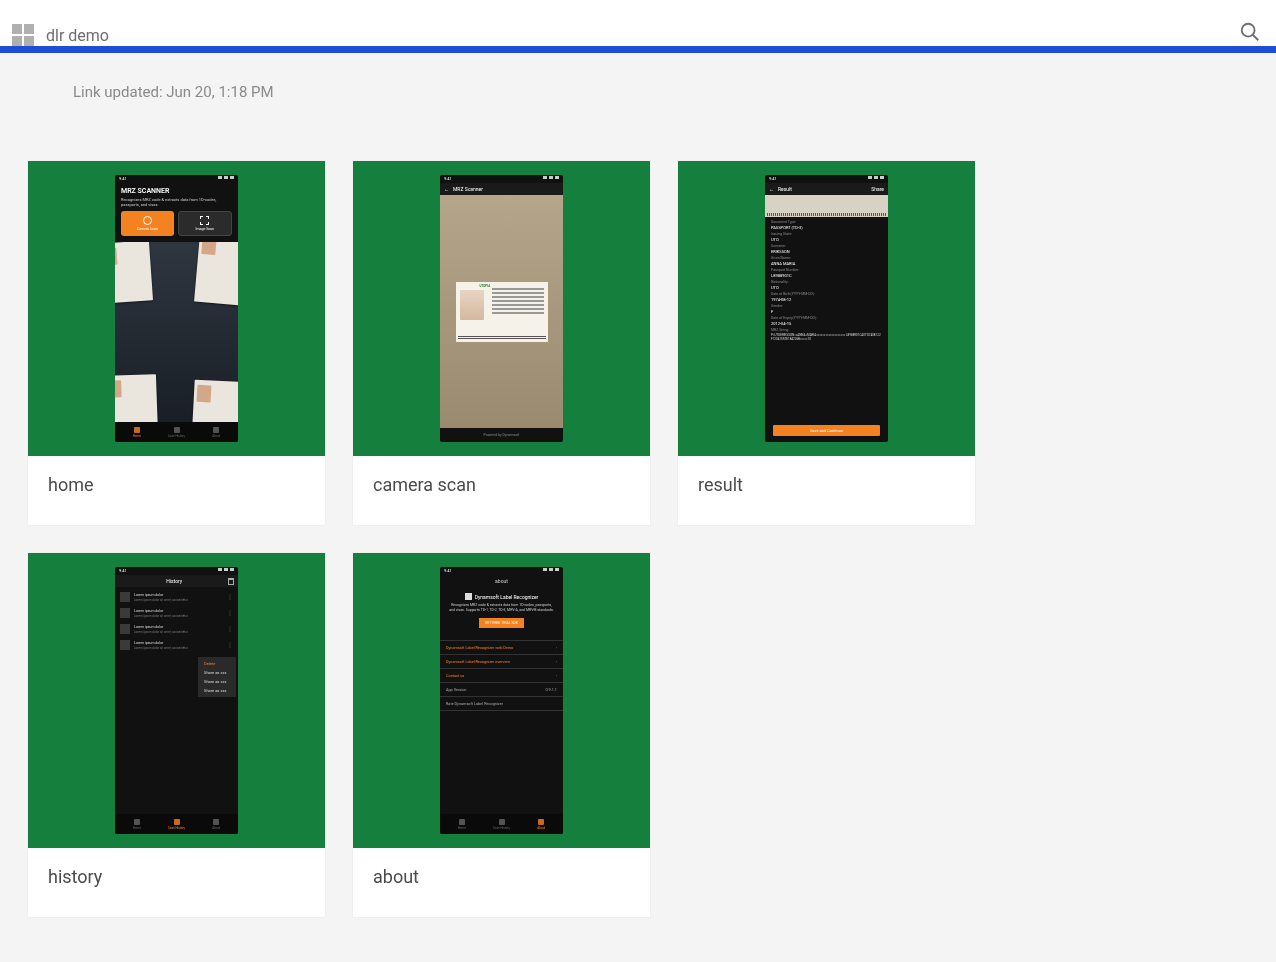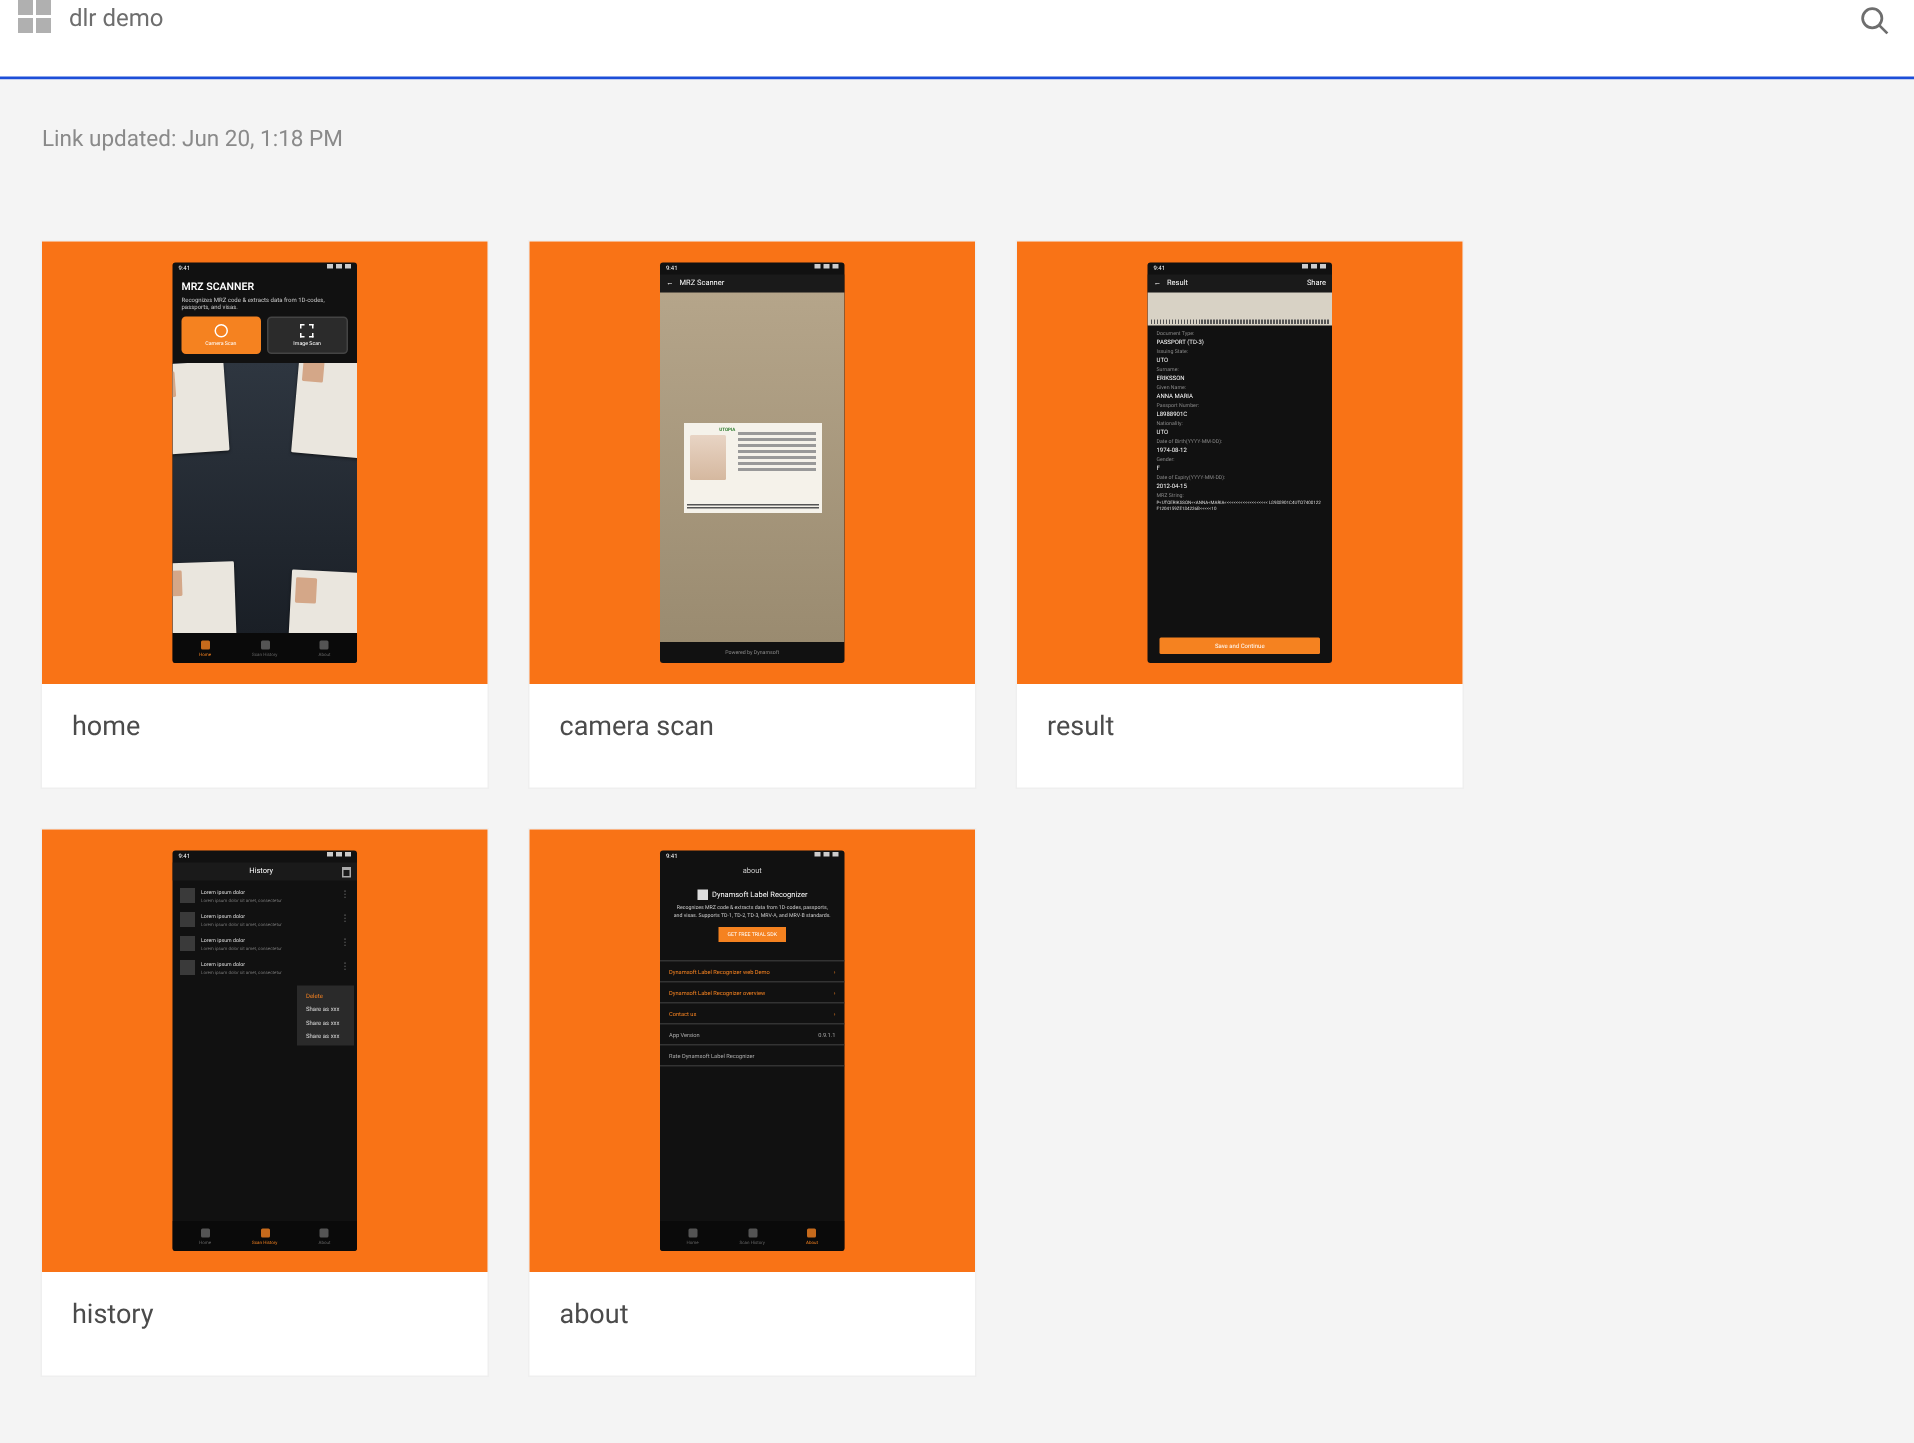--- a/index.html
+++ b/index.html
@@ -7,24 +7,24 @@
       font-family: -apple-system, BlinkMacSystemFont, "Segoe UI", Roboto, Helvetica, Arial, sans-serif;
       background: #fff;
       color: #333;
       width: 1276px;
     }
     
     
     .header {
       height: 53px;
       display: flex;
-      align-items: flex-start;
+      align-items: flex-end;
       justify-content: space-between;
       padding: 0 12px;
-      border-bottom: 2px solid #1d4ed8;
+      border-bottom: 7px solid #1d4ed8;
     }
     .header-left { display: flex; align-items: center; gap: 12px; }
     .grid-icon {
       width: 22px; height: 22px;
       display: grid;
       grid-template: 1fr 1fr / 1fr 1fr;
       gap: 2px;
     }
     .grid-icon span { background: #b0b0b0; }
     .header-title { color: #6e6e6e; font-size: 16px; font-weight: 400; }
@@ -32,39 +32,39 @@
     .search-btn svg { width: 22px; height: 22px; stroke: #6e6e6e; fill: none; stroke-width: 2; }
 
     
     .main {
       background: #f4f4f4;
       min-height: calc(962px - 53px);
       padding: 30px 28px 40px 28px;
     }
     .meta {}
     .screens-count { font-size: 20px; color: #4b4b4b; font-weight: 400; margin-bottom: 2px; }
-    .updated { font-size: 15px; color: #8a8a8a; }
+    .updated { font-size: 15px; color: #8a8a8a; margin-left: 45px; }
 
     .cards {
       margin-top: 60px;
       display: flex;
       flex-wrap: wrap;
       gap: 28px;
     }
     .card {
       width: 297px;
       background: #fff;
       display: flex;
       flex-direction: column;
       cursor: pointer;
       box-shadow: 0 0 0 1px rgba(0,0,0,0.02);
     }
     .card-preview {
       height: 295px;
-      background: #f97316;
+      background: #15803d;
       display: flex;
       align-items: center;
       justify-content: center;
       overflow: hidden;
     }
     .card-label {
       padding: 18px 20px 30px 20px;
       font-size: 18px;
       color: #4b4b4b;
     }

